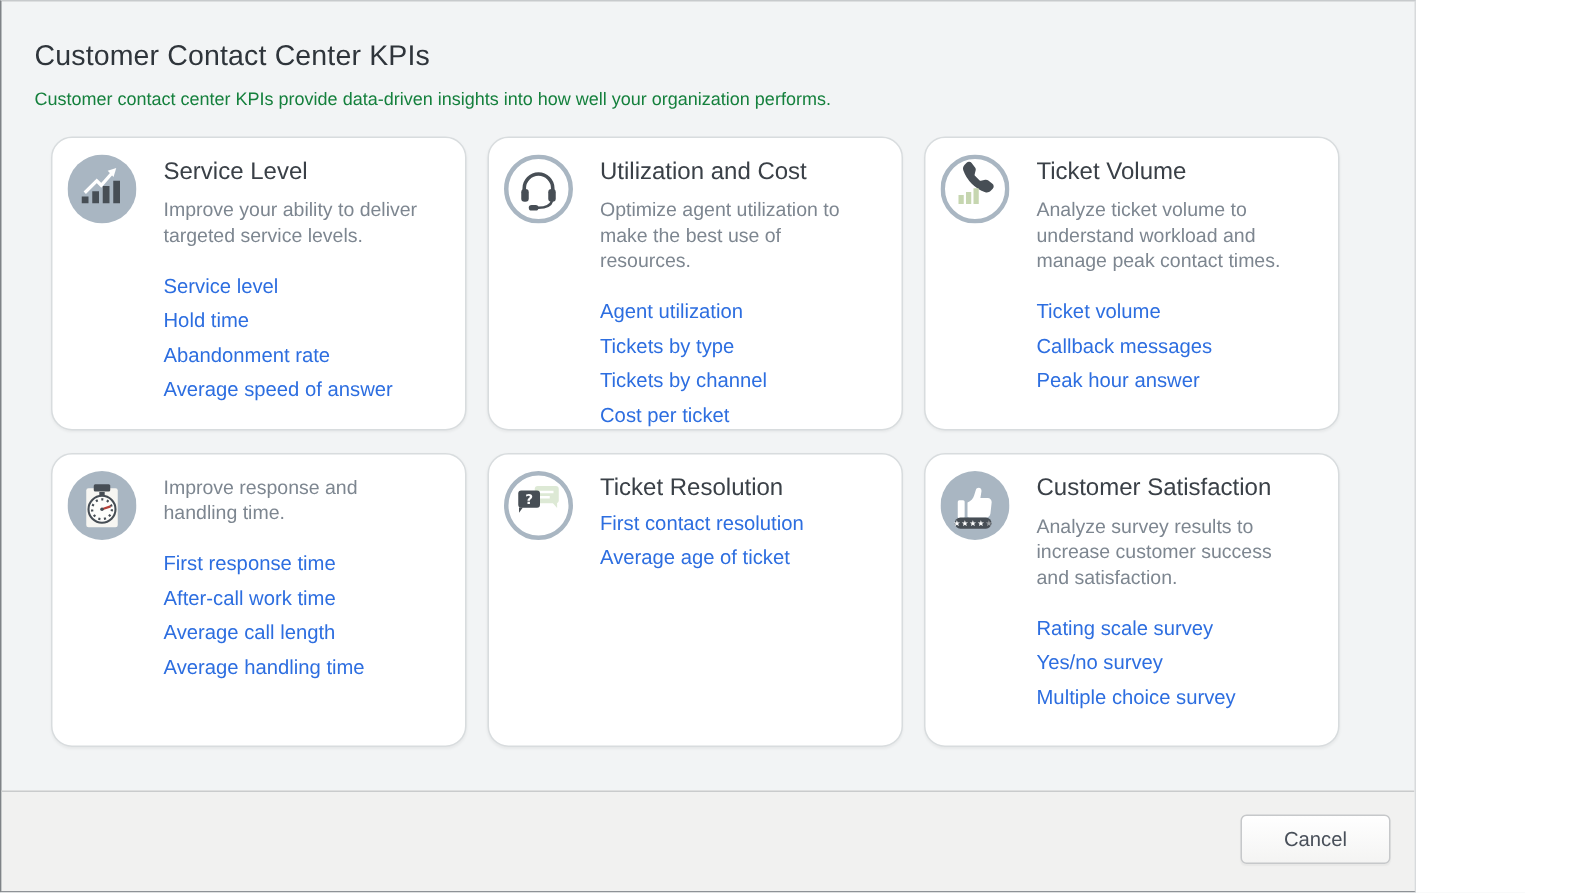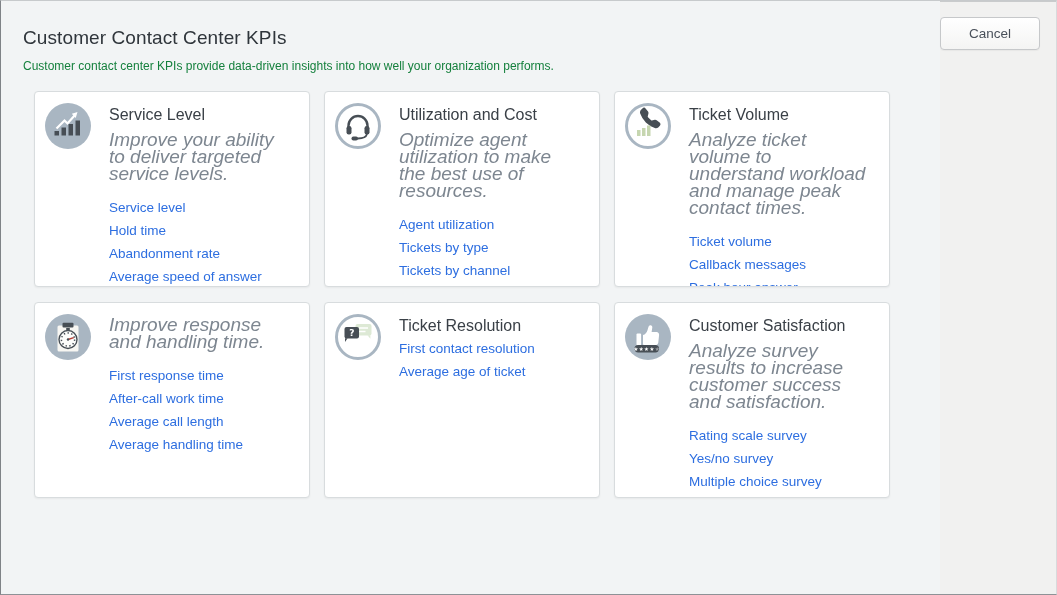--- a/index.html
+++ b/index.html
@@ -1,45 +1,45 @@
 <!DOCTYPE html>
 <html><head>
 <meta charset="utf-8">
 <style>
   html,body{margin:0;padding:0;}
   body{font-family:"Liberation Sans","DejaVu Sans",sans-serif;}
   .app{
-    width:1057px;height:595px;box-sizing:border-box;
+    width:944px;height:595px;box-sizing:border-box;
     background:#f2f4f5;
     border-left:1px solid #7f8387;
     border-top:1px solid #c7cacc;
     border-right:1px solid #d8dadc;
     border-bottom:1px solid #8e9296;
-    overflow:hidden;display:flex;flex-direction:row;
+    overflow:hidden;display:flex;flex-direction:column;
   }
   .content{flex:1;min-height:0;}
   .page-header{padding:26px 22px 0 22px;}
   .page-title{margin:0;font-size:19px;font-weight:400;color:#2f353b;line-height:22px;letter-spacing:.1px;}
   .page-subtitle{margin:9px 0 0 0;font-size:12px;color:#15803d;line-height:17px;}
   .cards-grid{
     margin:16px 50px 0 33px;
     display:grid;grid-template-columns:repeat(3,1fr);
     grid-auto-rows:196px;column-gap:14px;row-gap:15px;
   }
   .card{
-    background:#ffffff;border:1px solid #d8dcde;border-radius:4px;
+    background:#ffffff;border:1px solid #d8dcde;border-radius:14px;
     box-shadow:0 1px 2px rgba(0,0,0,.05);
     display:flex;align-items:flex-start;
     padding:11px 20px 11px 10px;box-sizing:border-box;overflow:hidden;
   }
   .icon-wrap{width:46px;height:46px;flex:0 0 46px;margin-right:18px;}
   .icon-wrap svg{display:block;width:46px;height:46px;}
   .card-body{flex:1;min-width:0;padding-top:2px;}
   .card-title{margin:0 0 7px 0;font-size:16px;font-weight:400;color:#3a4047;line-height:19px;}
-  .card-desc{margin:0 0 19px 0;font-size:19px;color:#7d8690;line-height:17px;font-style:italic;}
+  .card-desc{margin:0 0 19px 0;font-size:13px;color:#7d8690;line-height:17px;}
   .links{display:flex;flex-direction:column;gap:10px;align-items:flex-start;}
   .kpi-link{font-size:13.5px;line-height:13px;color:#2d6ee0;text-decoration:none;cursor:pointer;}
   .footer{
     flex:0 0 66px;background:#f1f1f0;border-top:1px solid #c9cbcc;
     display:flex;justify-content:flex-end;align-items:flex-start;
   }
   .btn-cancel{
     margin:15px 16px 0 0;width:100px;height:33px;
     background:linear-gradient(#ffffff,#f4f4f3);
     border:1px solid #c6c8ca;border-radius:4px;

